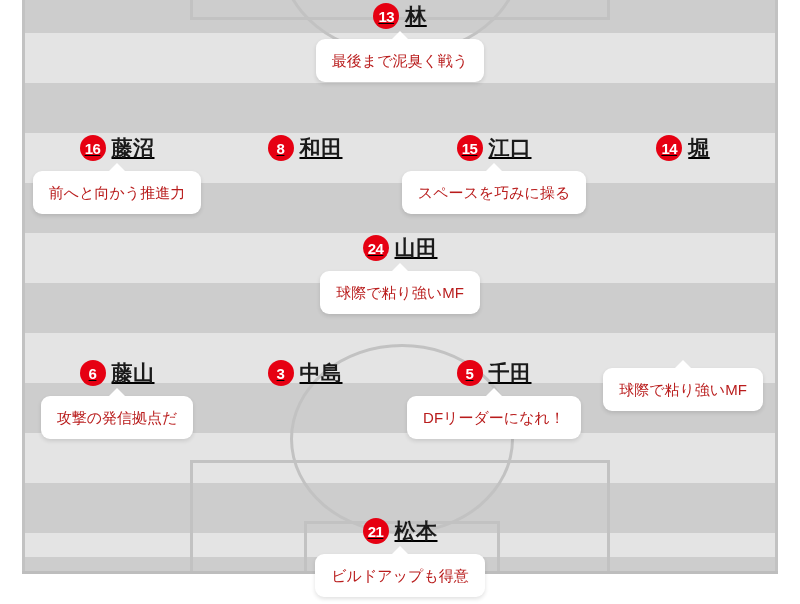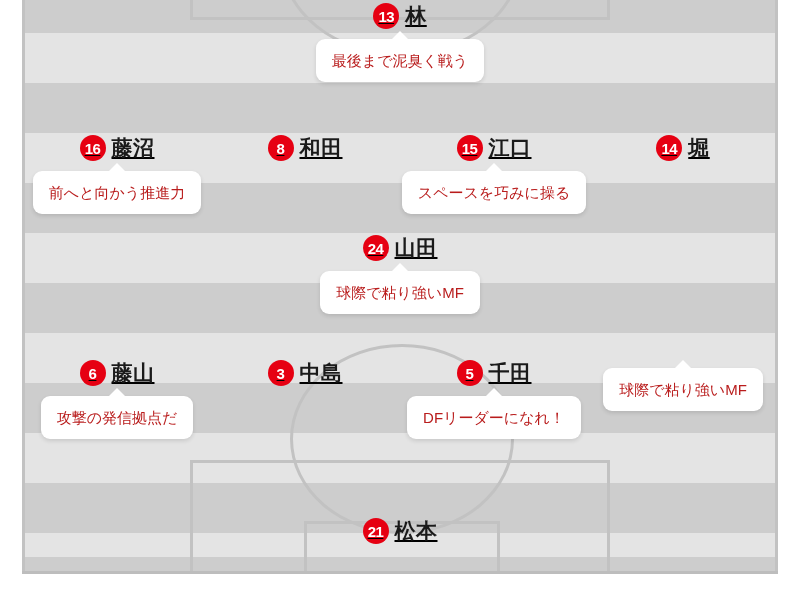--- a/index.html
+++ b/index.html
@@ -249,16 +249,17 @@
         <div><div class="bubble">DFリーダーになれ！</div></div>
       </div>
       <div class="player" style="left: 683px; top: 359px;">
         <div><div class="bubble">球際で粘り強いMF</div></div>
       </div>
       <div class="player" style="left: 400px; top: 489px; margin-top: 28px;">
         <div class="name-row">
           <span class="jersey">21</span>
           <span class="pname">松本</span>
         </div>
+        <div><div class="bubble">ビルドアップも得意</div></div>
       </div>
     </div>
 
 </div>
 
 </body></html>

